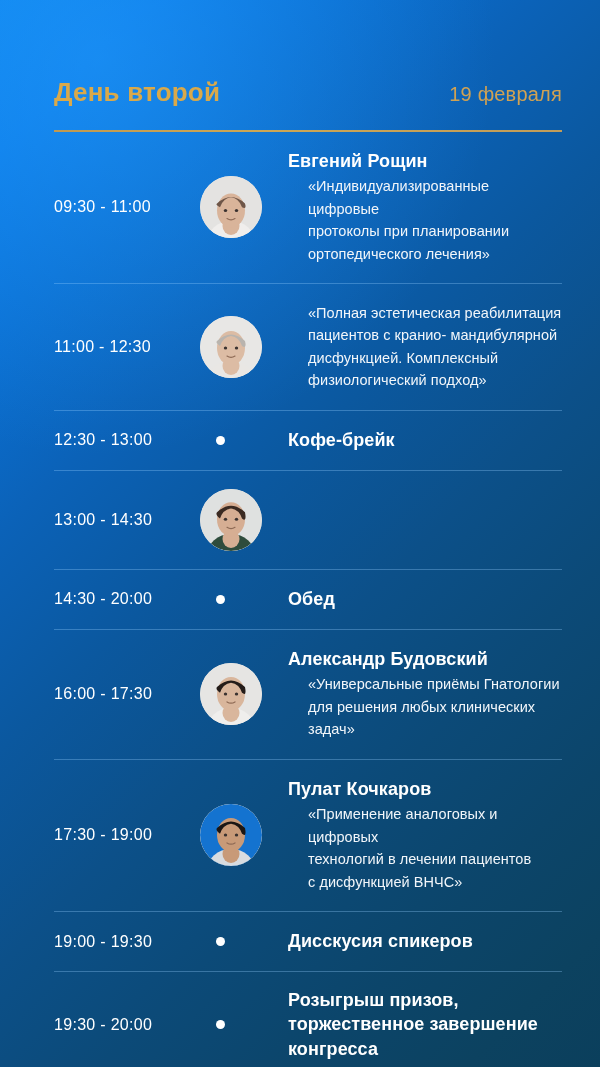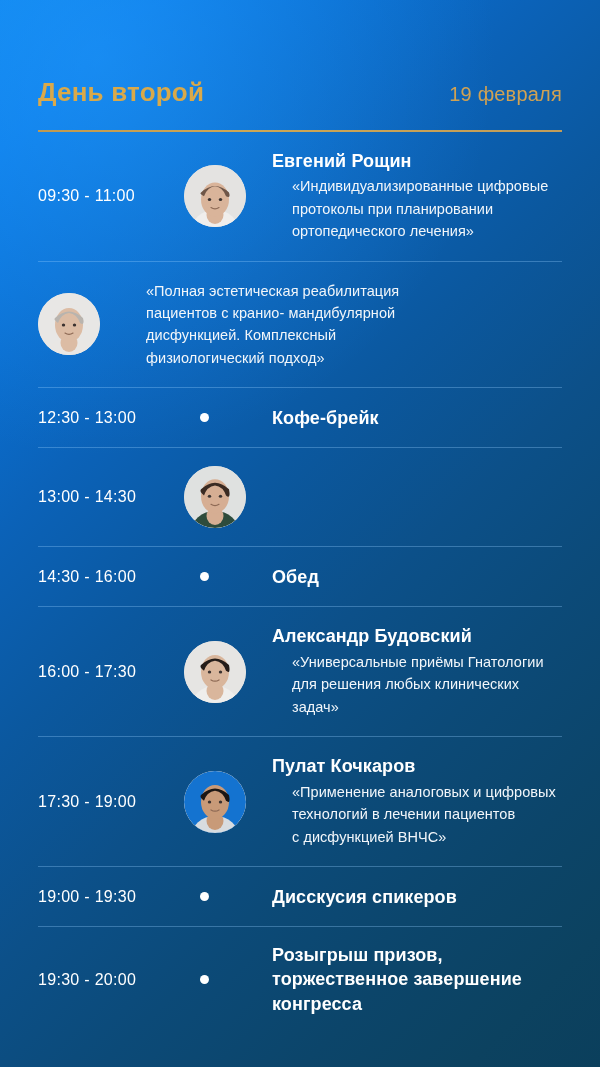--- a/index.html
+++ b/index.html
@@ -29,20 +29,21 @@
         #0A7BE8 9%,
         #0A6FD2 20%,
         #0B62B8 32%,
         #0B589F 45%,
         #0C5089 58%,
         #0C4A78 70%,
         #0C456A 82%,
         #0C4260 92%,
         #0B3F5C 100%);
     overflow: hidden;
+    padding-left: 16px;
   }
 
   
   .page::before {
     content: "";
     position: absolute;
     left: -120px;
     top: -160px;
     width: 620px;
     height: 620px;
@@ -215,20 +216,21 @@
             </div>
           </div>
           <div class="col-text">
             <div class="speaker-name">Евгений Рощин</div>
             <div class="talk-title">«Индивидуализированные цифровые
 протоколы при планировании
 ортопедического лечения»</div>
           </div>
         </div>
         <div class="row session">
+          <div class="col-time">11:00 - 12:30</div>
           <div class="col-media">
             <div class="avatar">
   <svg viewBox="0 0 62 62" xmlns="http://www.w3.org/2000/svg" aria-hidden="true">
     <defs>
       <clipPath id="cp1">
                     <circle cx="31" cy="31" r="31"></circle>
                   </clipPath>
     </defs>
     <g clip-path="url(#cp1)">
       <rect width="62" height="62" fill="#E8E7E5"></rect>
@@ -279,21 +281,21 @@
                q-3 -9 -11 -10 q-8 1 -11 10 q-5 -4.216 -3 -6.324000000000001 z" fill="#3A2A22"></path>
       <ellipse cx="25.5" cy="30.259999999999998" rx="1.7" ry="1.5" fill="#3A3230"></ellipse>
       <ellipse cx="36.5" cy="30.259999999999998" rx="1.7" ry="1.5" fill="#3A3230"></ellipse>
       <path d="M27 38.26 q4 2.6 8 0" stroke="#8E6A55" stroke-width="1.2" fill="none" stroke-linecap="round"></path>
     </g>
   </svg>
             </div>
           </div>
         </div>
         <div class="row break">
-          <div class="col-time">14:30 - 16:00</div>
+          <div class="col-time">14:30 - 20:00</div>
           <div class="col-media">
             <span class="dot"></span>
           </div>
           <div class="col-text">
             <div class="break-label">Обед</div>
           </div>
         </div>
         <div class="row session">
           <div class="col-time">16:00 - 17:30</div>
           <div class="col-media">

